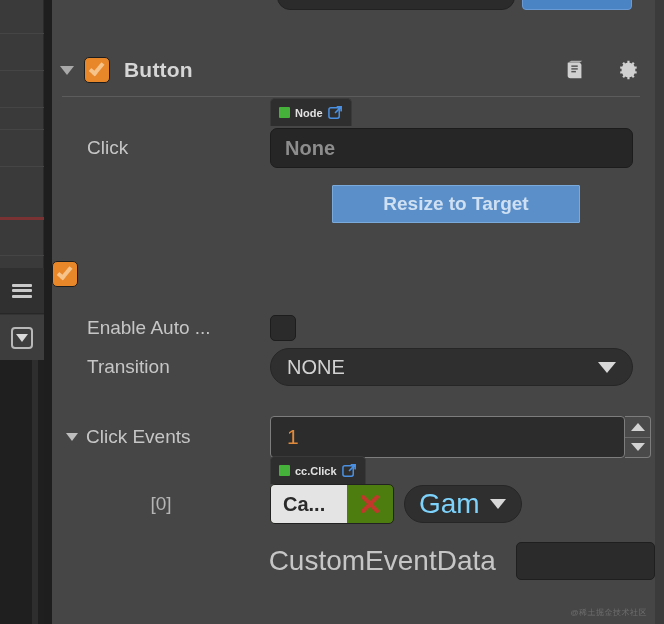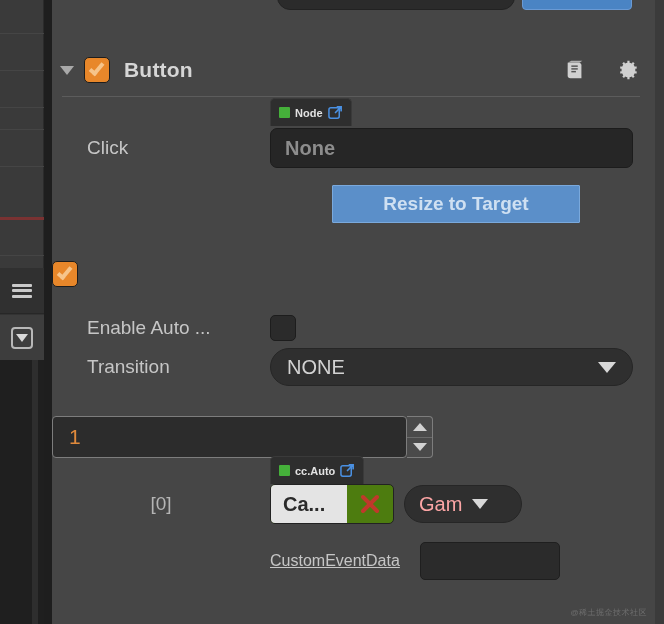--- a/index.html
+++ b/index.html
@@ -164,26 +164,26 @@
   .chip-pair { display: flex; align-items: stretch; background: #4d7c0f; border-radius: 5px; overflow: hidden; border: 1px solid #222; }
   .chip-light {
     background: #e4e4e4; color: #2a2a2a; font-size: 20px; font-weight: bold;
     padding: 0 12px; display: flex; align-items: center; height: 38px; min-width: 76px;
   }
   .x-btn { width: 46px; height: 38px; display: flex; align-items: center; justify-content: center; }
   .mini-pill {
     height: 38px; background: #2f2f2f; border: 1px solid #262626; border-radius: 19px;
     display: flex; align-items: center; padding: 0 14px; gap: 10px;
   }
-  .mini-pill .mv { font-size: 20px; color: #fca5a5; white-space: nowrap; overflow: hidden; }
+  .mini-pill .mv { font-size: 28px; color: #7dd3fc; white-space: nowrap; overflow: hidden; }
   .mini-pill .chev {
     width: 0; height: 0; border-left: 8px solid transparent; border-right: 8px solid transparent; border-top: 10px solid #d8d8d8;
   }
 
-  .ced-label { font-size: 16px; color: #c6c6c6; text-decoration: underline; }
+  .ced-label { font-size: 28px; color: #c6c6c6; }
   .ced-input { width: 140px; height: 38px; background: #2b2b2b; border: 1px solid #1f1f1f; border-radius: 5px; }
 
   .watermark {
     position: absolute; right: 8px; bottom: 6px;
     font-size: 8px; color: #6e6e6e; letter-spacing: .5px;
   }
 </style>
 </head>
 <body>
 
@@ -288,39 +288,43 @@
 
     <div class="row" style="top:348px; height:38px;">
       <span class="row-label">Transition</span>
       <span class="pill">
         <span class="val">NONE</span>
         <span class="chev"></span>
       </span>
     </div>
 
     <div class="row" style="top:415px; height:44px;">
+      <span class="tree-label">
+        <span class="caret-sm"></span>
+        <span>Click Events</span>
+      </span>
       <span class="numbox">
         <span class="num">1</span>
       </span>
       <span class="stepper">
         <span class="half">
             <span class="st-up"></span>
           </span>
         <span class="half">
             <span class="st-dn"></span>
           </span>
       </span>
     </div>
 
     <div class="row" style="top:484px; height:40px;">
       <span class="row-label idx">[0]</span>
       <span class="evt-group">
         <span class="tag" style="top:-28px">
           <span class="sq"></span>
-          <span class="tag-txt">cc.Auto</span>
+          <span class="tag-txt">cc.Click</span>
           <span class="link-ico">
             <svg width="15" height="15" viewBox="0 0 16 16">
               <rect x="1" y="3" width="11" height="11" rx="2" fill="none" stroke="#4a90e2" stroke-width="1.6"></rect>
               <path d="M8 8l6-6M10 2h4v4" stroke="#4a90e2" stroke-width="1.8" fill="none" stroke-linecap="round"></path>
             </svg>
           </span>
         </span>
 
         <span class="chip-pair">
           <span class="chip-light">Ca...</span>

